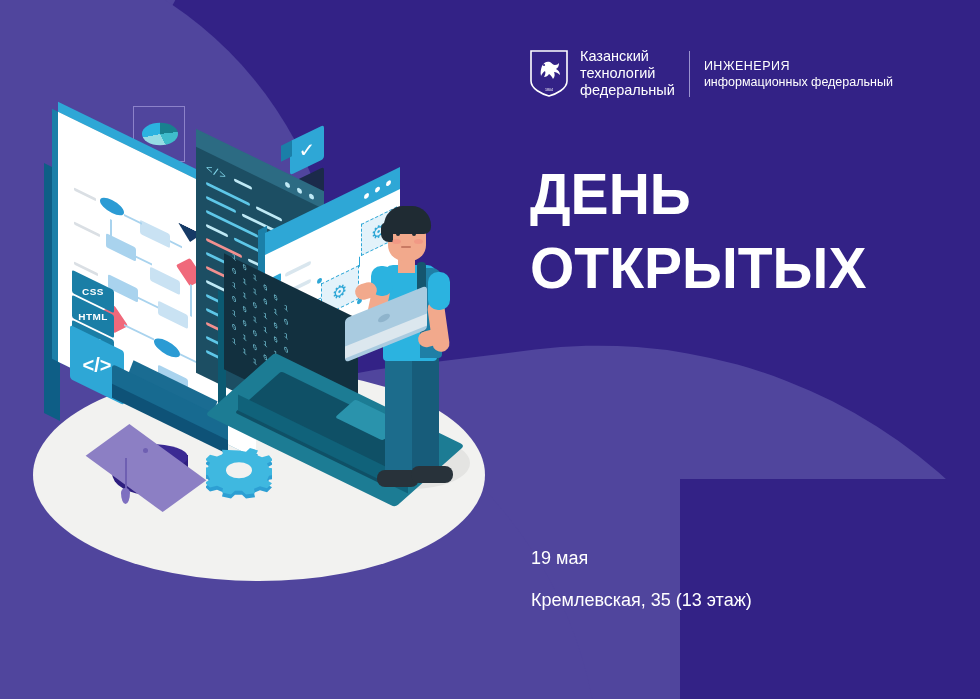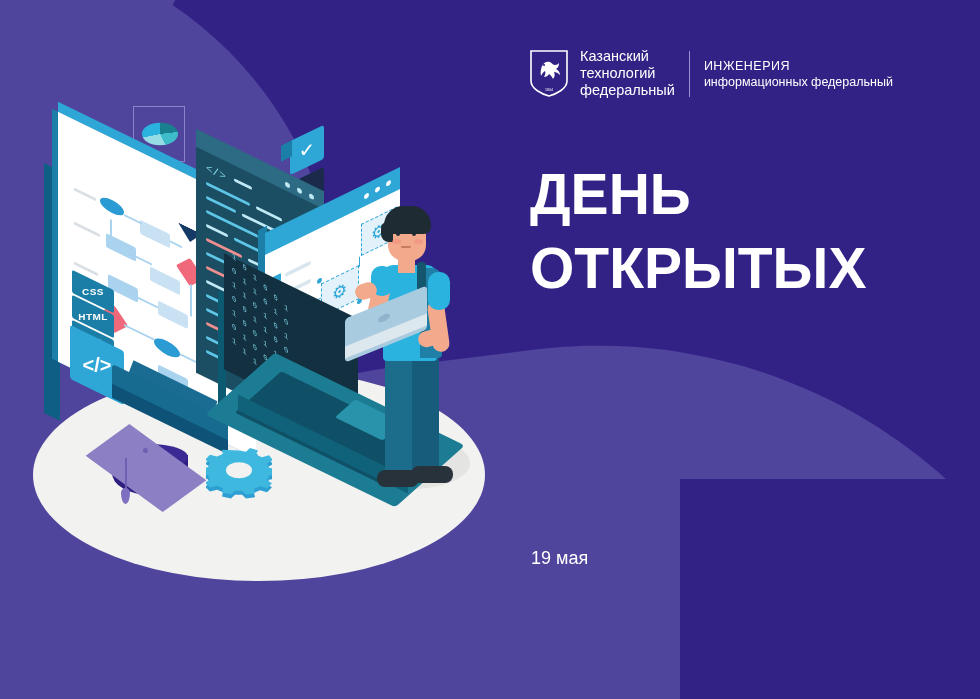--- a/index.html
+++ b/index.html
@@ -708,15 +708,16 @@
   </div>
 
   <div class="title">
     <div>ДЕНЬ</div>
     <div>ОТКРЫТЫХ</div>
   </div>
 
 
   <div class="meta">
     <div>19 мая</div>
+    <div>Кремлевская, 35 (13 этаж)</div>
   </div>
 
 </div>
 
 </body></html>

